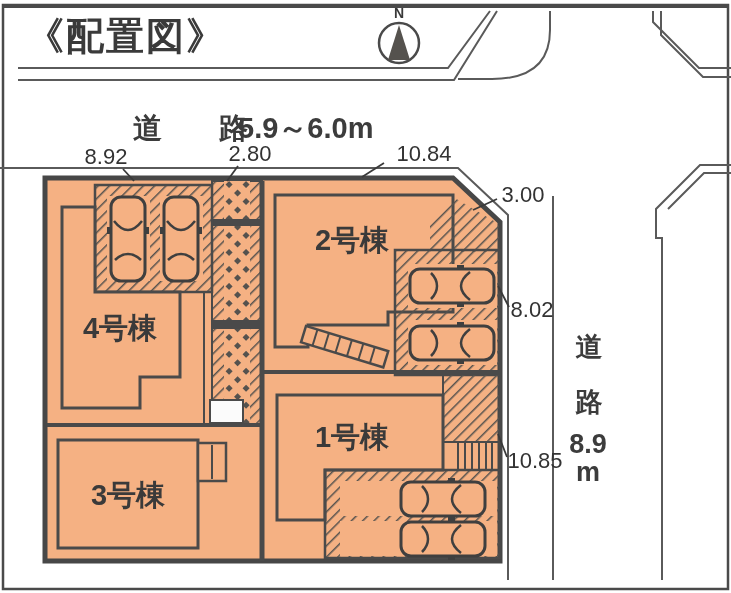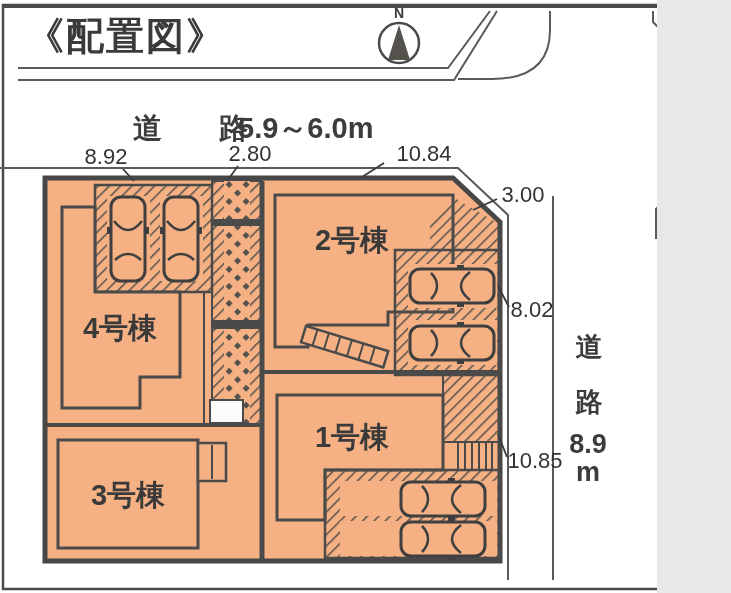--- a/index.html
+++ b/index.html
@@ -1,16 +1,16 @@
 <!DOCTYPE html>
 <html><head>
 <meta charset="utf-8">
 <style>
   html,body{margin:0;padding:0;background:#e8e8e8;}
-  .page{position:relative;width:657px;height:593px;background:#ffffff;overflow:hidden;
+  .page{position:relative;width:731px;height:593px;background:#ffffff;overflow:hidden;
         font-family:"Liberation Sans", sans-serif;}
   svg text{font-family:"Liberation Sans", sans-serif;fill:#2f2f2f;}
   .title-t{font-size:38px;font-weight:700;fill:#3a3a3a;letter-spacing:2px;}
   .roadlabel{font-size:29px;font-weight:600;fill:#3c3c3c;}
   .roadlabel-v{font-size:27px;font-weight:600;fill:#3c3c3c;}
   .dim{font-size:22px;font-weight:500;fill:#333;}
   .bldg{font-size:29px;font-weight:600;fill:#3a3a3a;}
   .north{font-size:14px;font-weight:700;fill:#3a3a3a;}
 </style>
 </head>

